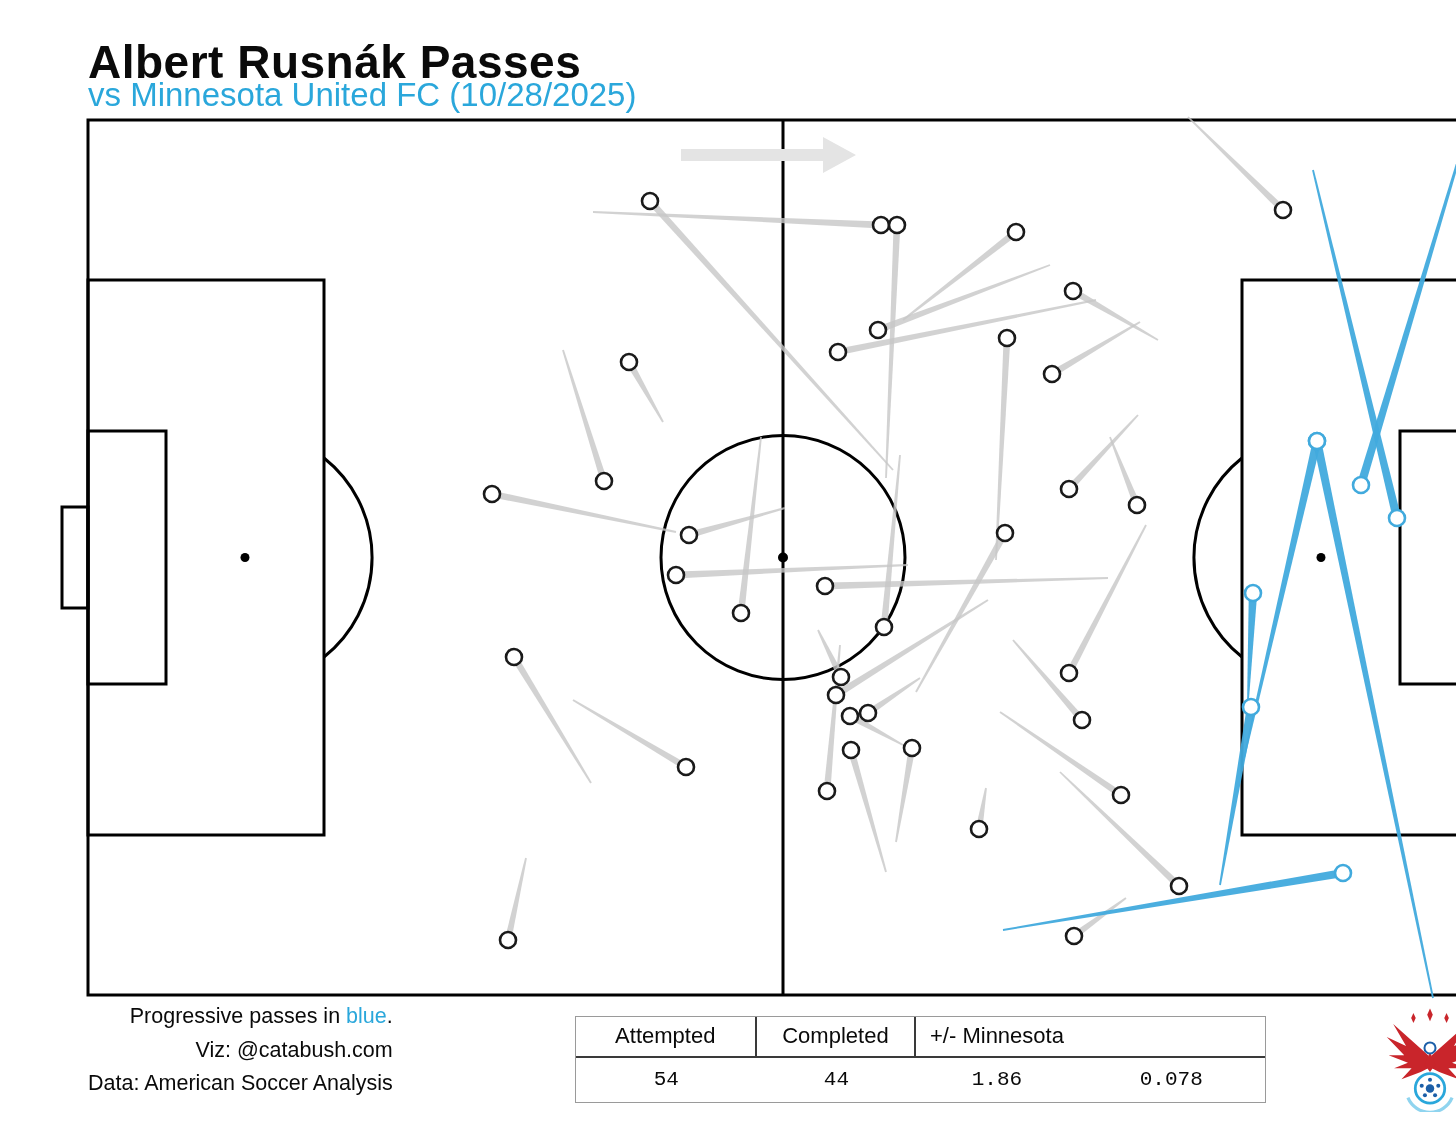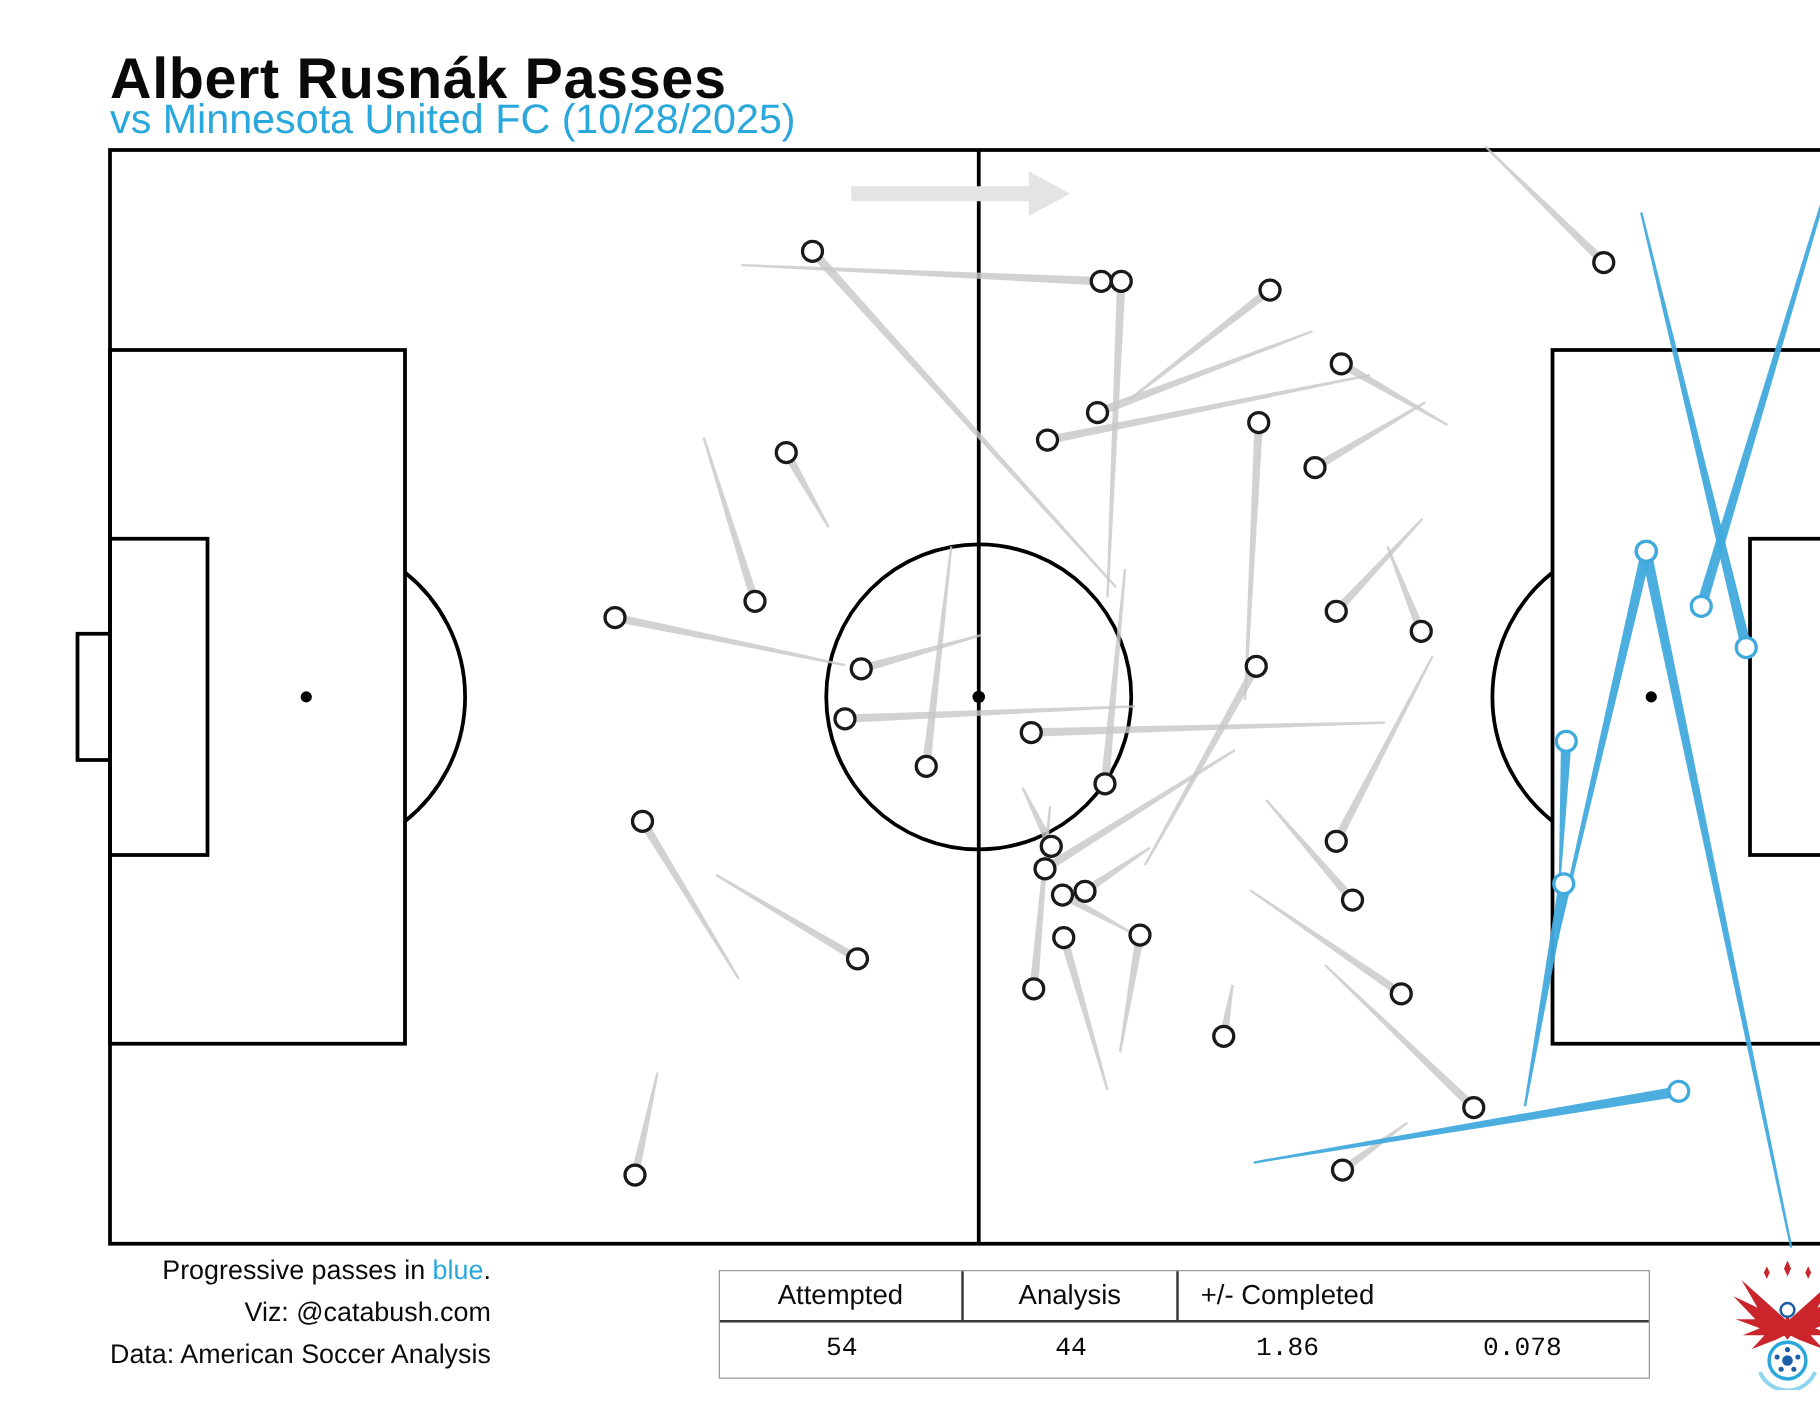--- a/index.html
+++ b/index.html
@@ -7,21 +7,21 @@
     position:relative;width:1456px;height:1122px;background:#fff;overflow:hidden;
     font-family:"Liberation Sans", sans-serif;color:#0a0a0a;margin-left:48px;
   }
   .title{position:absolute;left:40px;top:4px;font-size:46px;font-weight:700;letter-spacing:.5px;}
   .subtitle{position:absolute;left:40px;top:76px;font-size:33px;color:var(--accent,#2aa7db);}
   #pitch-svg{position:absolute;left:0;top:0;}
   .footer{position:absolute;left:40px;top:1006px;font-size:21.5px;line-height:1.0;}
   .footer p{margin:0 0 12px 0;text-align:right;}
   .highlight{color:var(--accent,#2aa7db);}
   .stats{
-    position:absolute;left:527px;top:1016px;width:745px;box-sizing:border-box;
+    position:absolute;left:527px;top:1016px;width:691px;box-sizing:border-box;
     border:1.5px solid #9a9a9a;background:#fff;
   }
   .stats-row{display:flex;}
   .stats-header{border-bottom:2px solid #3a3a3a;}
   .cell{text-align:center;box-sizing:border-box;}
   .stats-header .cell{font-size:22px;padding:6px 0 7px;border-right:2px solid #3a3a3a;}
   .stats-header .cell:last-child{border-right:none;}
   .stats-values .cell{font-size:21px;padding:10px 0 11px;font-family:Liberation Mono, monospace;}
   .c1{width:26.2%;} .c2{width:23.2%;} .c3{width:23.4%;} .c4{width:27.2%;}
   .logo{position:absolute;left:1336px;top:1006px;}
@@ -155,22 +155,22 @@
     <p>
       <span>Progressive passes in </span><span class="highlight">blue</span><span>.</span>
     </p>
     <p>Viz: @catabush.com</p>
     <p>Data: American Soccer Analysis</p>
   </div>
 
   <div class="stats">
     <div class="stats-row stats-header">
       <div class="cell c1">Attempted</div>
-      <div class="cell c2">Analysis</div>
-      <div class="cell c3">+/- Completed</div>
+      <div class="cell c2">Completed</div>
+      <div class="cell c3">+/- Minnesota</div>
     </div>
     <div class="stats-row stats-values">
       <div class="cell c1">54</div>
       <div class="cell c2">44</div>
       <div class="cell c3">1.86</div>
       <div class="cell c4">0.078</div>
     </div>
   </div>
 
   <svg class="logo" width="92" height="106" viewBox="0 0 100 112">

